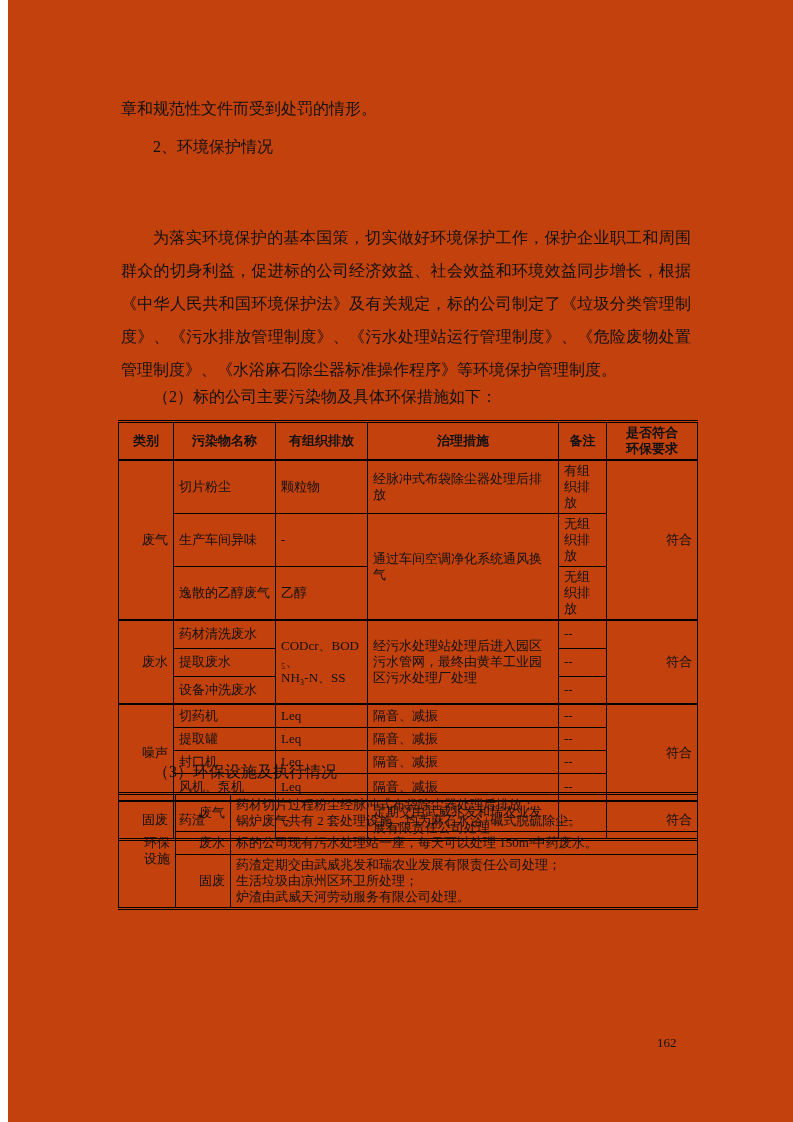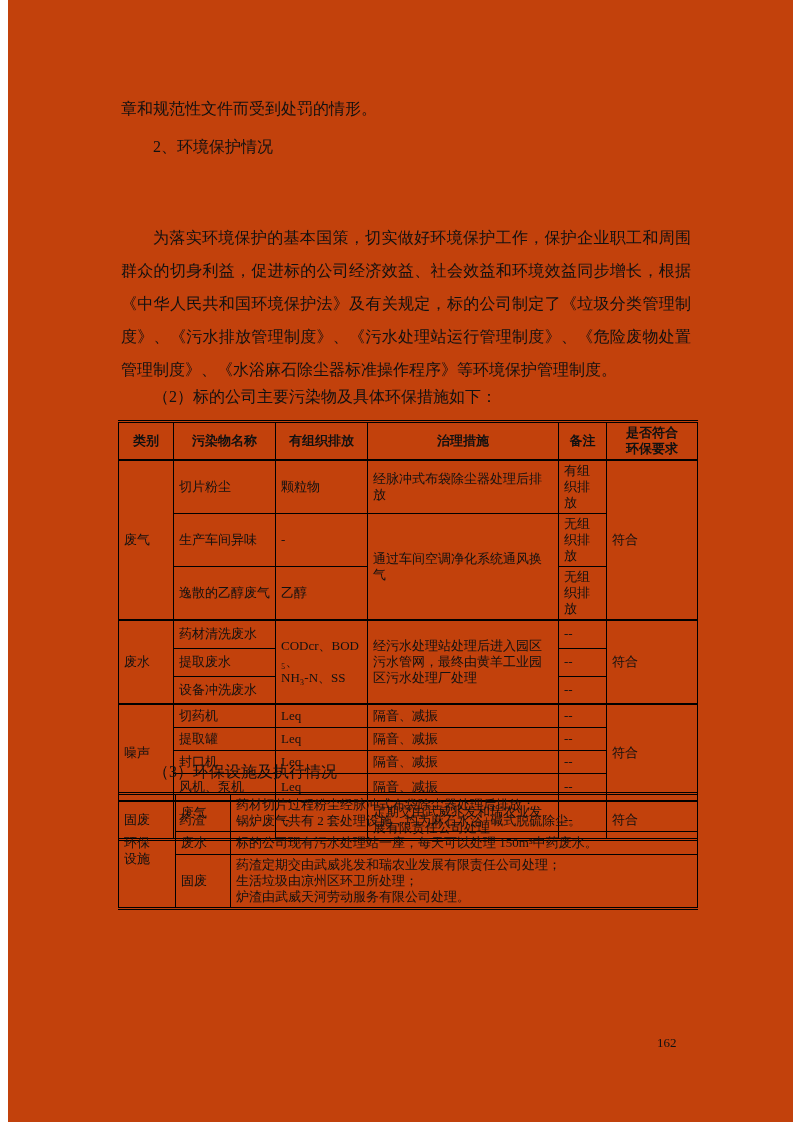--- a/index.html
+++ b/index.html
@@ -23,21 +23,21 @@
   .doc-table th, .doc-table td {
     border: 1px solid #000;
     padding: 2px 5px;
     line-height: 16px;
     vertical-align: middle;
     word-break: break-all;
     overflow: hidden;
   }
   .doc-table { border-top: 3px double #000; border-bottom: 3px double #000; }
   .doc-table thead th { font-weight: bold; text-align: center; border-bottom: 2px solid #000; }
-  .center { text-align: left; }
+  .center { text-align: right; }
   .preline { white-space: pre-line; }
   tr.group > td { border-top: 2px solid #000; }
 
   .pagenum { position: absolute; font-size: 13px; text-align: center; }
 </style>
 </head>
 <body>
 
 <div class="page">
 

